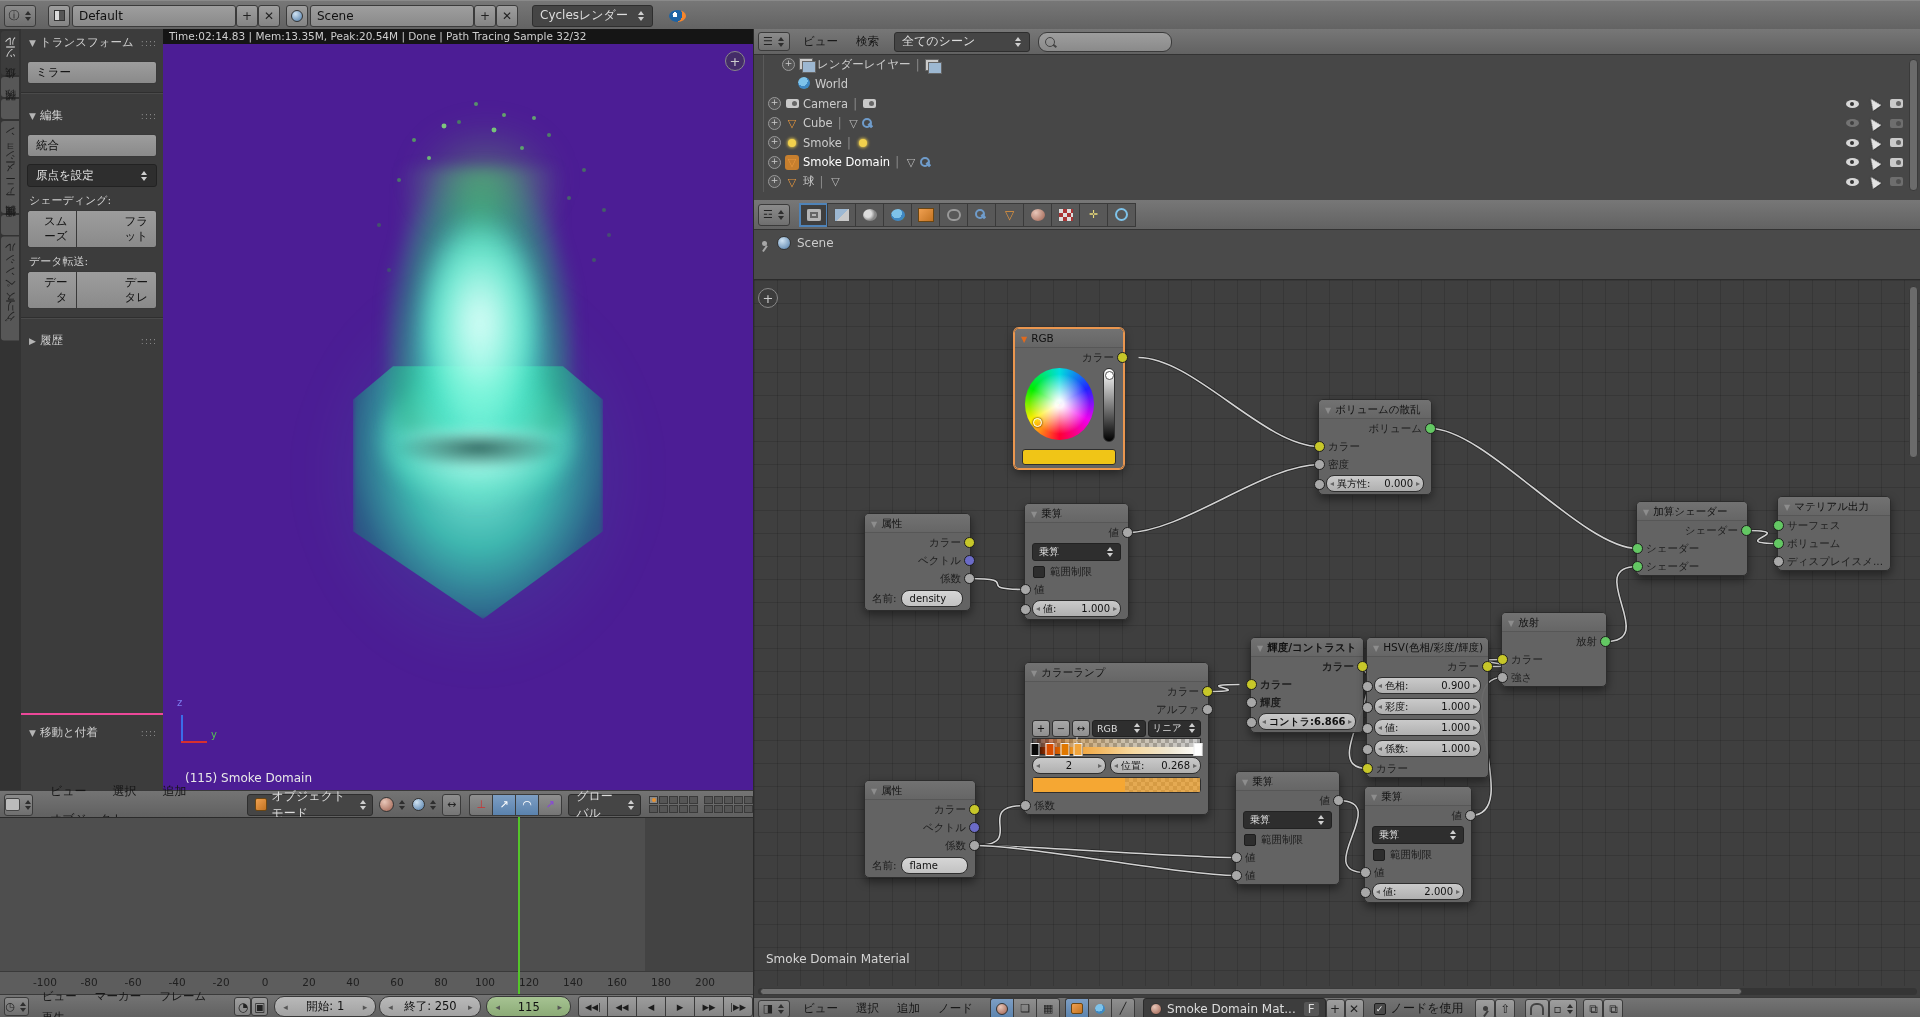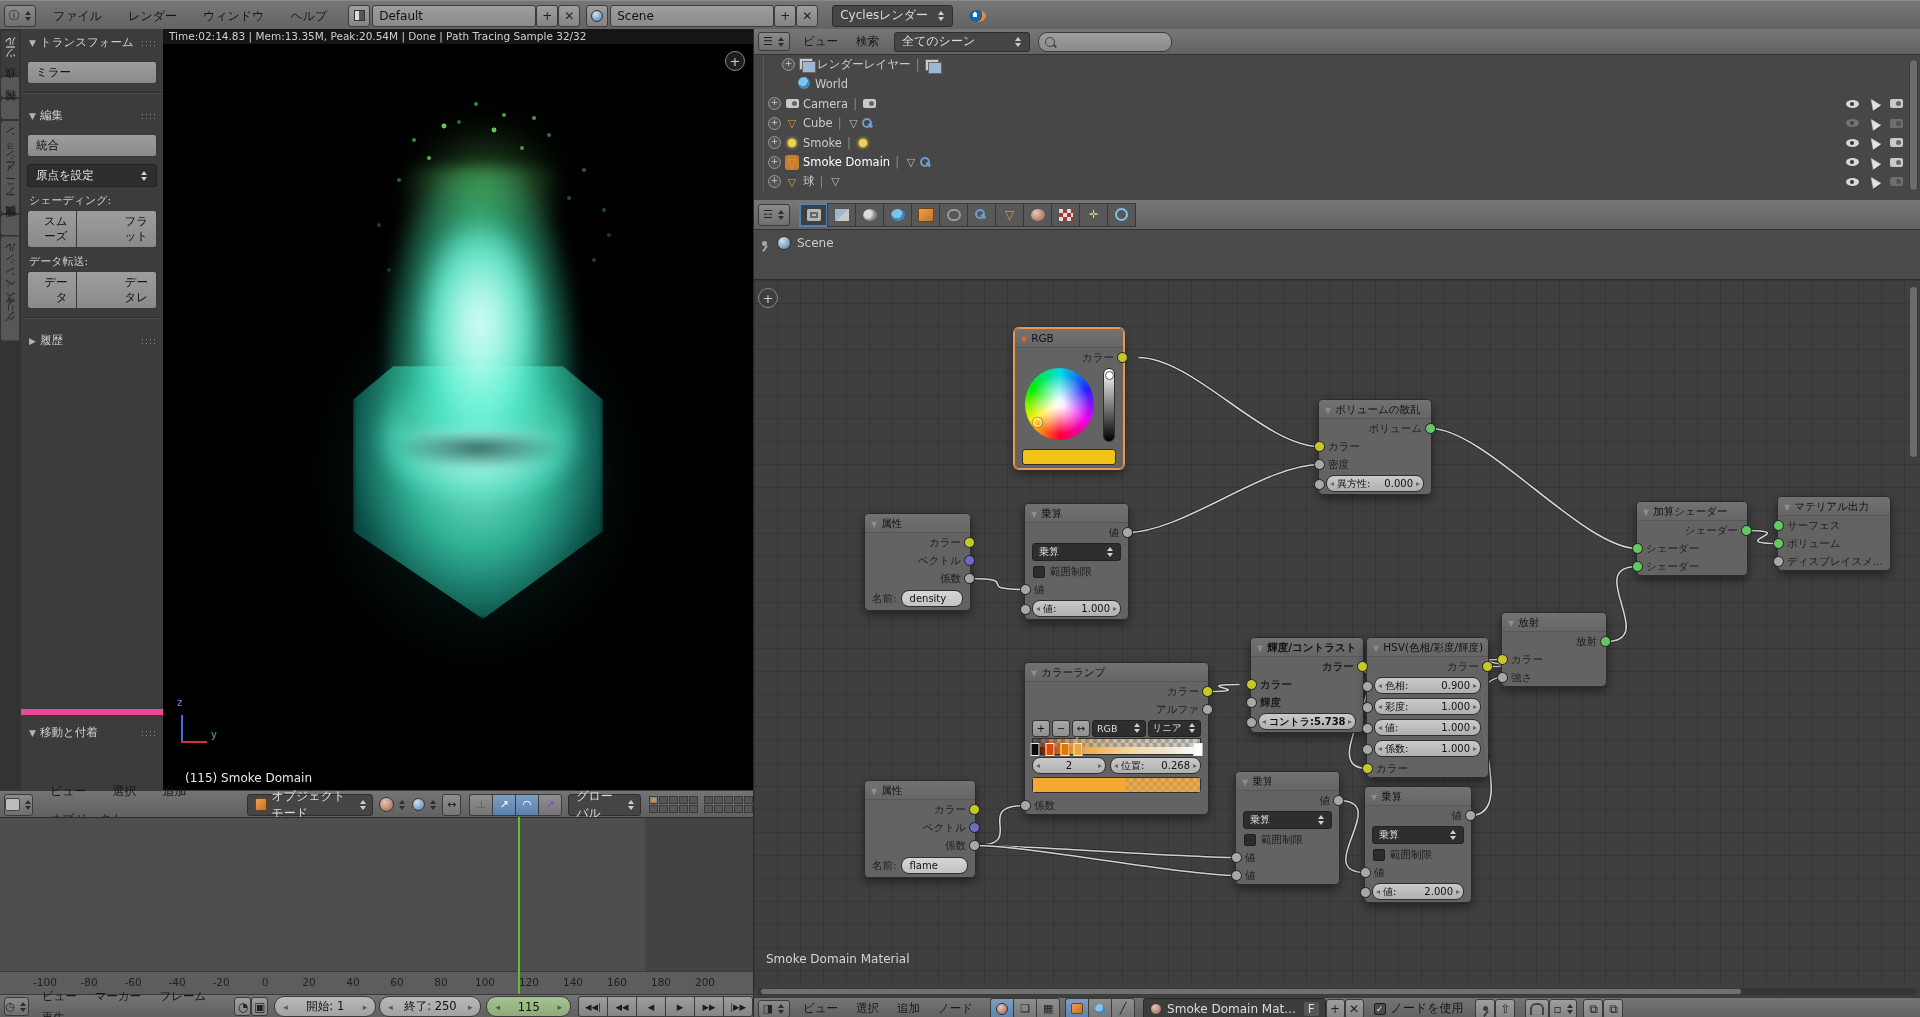--- a/index.html
+++ b/index.html
@@ -43,21 +43,21 @@
   .sgap{height:7px;}
   .sdd{display:flex;justify-content:space-between;align-items:center;margin:0 6px;background:#2e2e2e;border:1px solid #222;
        color:#e2e2e2;padding:3px 8px;font-size:11.5px;border-radius:3px;}
   .slabel{color:#cfcfcf;font-size:11px;padding:6px 8px 2px;}
   .srow2{display:flex;margin:0 6px;}
   .srow2 .sbtn{flex:1;margin:0;text-align:right;}
   .srow2 .sbtn:first-child{border-radius:3px 0 0 3px;border-right-width:0;}
   .srow2 .sbtn:last-child{border-radius:0 3px 3px 0;padding-left:40px;}
   .psep{height:1px;background:#2f2f2f;margin:8px 0;border-bottom:1px solid #4a4a4a;}
   
-  #viewport{left:163px;top:29px;width:590px;height:761px;background:#000000;overflow:hidden;}
+  #viewport{left:163px;top:29px;width:590px;height:761px;background:#4c1d95;overflow:hidden;}
   #vstats{left:0;top:0;width:100%;height:15px;background:#151515;color:#cfcfcf;font-size:10.5px;padding-left:6px;line-height:15px;}
   .halo{left:150px;top:250px;width:330px;height:390px;border-radius:50%;background:radial-gradient(ellipse,rgba(40,220,190,.20),transparent 70%);filter:blur(25px);}
   .vessel{left:190px;top:332px;width:250px;height:258px;
           clip-path:polygon(16% 2%,84% 2%,100% 15%,100% 66%,52% 100%,0 66%,0 15%);
           background:radial-gradient(ellipse at 50% 32%,rgba(150,255,230,.95),rgba(60,215,180,.8) 42%,rgba(20,140,125,.55) 72%,rgba(0,60,55,.3));
           filter:blur(2px);}
   .vcore{left:215px;top:345px;width:200px;height:130px;border-radius:50%;
          background:radial-gradient(ellipse,rgba(200,255,245,.9),rgba(90,230,200,.5) 60%,transparent 75%);filter:blur(8px);}
   .vband{left:228px;top:398px;width:175px;height:42px;border-radius:50%;
          background:radial-gradient(ellipse,rgba(0,55,48,.75),transparent 70%);filter:blur(4px);}
@@ -211,21 +211,20 @@
   .pin{width:5px;height:5px;border-radius:50%;background:#3d3d3d;position:relative;display:inline-block;}
   .pin:after{content:"";position:absolute;left:2px;top:4px;width:1.5px;height:7px;background:#3d3d3d;transform:rotate(35deg);}
 </style>
 </head>
 <body>
 
 <div id="app">
 
   <div class="abs hdr hdr-top" id="topbar" style="left:0;top:0;width:1920px;height:29px;display:flex;align-items:center;">
     <span class="edicon">ⓘ<span class="ud"></span></span>
-    <span id="tb-menus"><span class="menu-item">ファイル</span><span class="menu-item">レンダー</span><span class="menu-item">ウィンドウ</span><span class="menu-item">ヘルプ</span></span>
     <span class="vhwidget" style="margin-left:8px;">
       <span class="wbtn">
           <span style="display:inline-block;width:9px;height:9px;background:linear-gradient(90deg,#ddd 45%,#555 45%);border:1px solid #333;"></span>
         </span>
       <span class="wfield" style="width:150px;margin-left:2px;">
           <span>Default</span>
         </span>
       <span class="wbtn">+</span>
       <span class="wbtn">✕</span>
     </span>
@@ -284,21 +283,21 @@
         <div class="srow2">
           <div class="sbtn">データ</div>
           <div class="sbtn">データレ</div>
         </div>
         <div class="psep"></div>
         <div class="panel-title">
           <span><span class="ptri">▶</span>履歴</span>
           <span class="pdots">::::</span>
         </div>
       </div>
-    <div style="position:absolute;left:0;bottom:46px;width:100%;border-top:6px solid #ec4899;padding-top:4px;">
+    <div style="position:absolute;left:0;bottom:46px;width:100%;border-top:2px solid #ec4899;padding-top:4px;">
       <div class="panel-title">
           <span><span class="ptri">▼</span><span>移動と付着</span></span>
           <span class="pdots">::::</span>
         </div>
     </div>
   </div>
 
   <div class="abs" id="viewport">
     <div class="abs halo"></div>
     <div class="abs vessel"></div>
@@ -758,21 +757,21 @@
           </div>
           <div class="node" style="left: 496px; top: 357px; width: 112px; font-weight: bold;">
             <div class="ntitle"><span class="ntri">▼</span>輝度/コントラスト</div>
             <div class="nrow out">カラー<span class="sock r" style="background: rgb(199, 199, 41);"></span></div>
             <div class="nrow">カラー<span class="sock l" style="background: rgb(199, 199, 41);"></span></div>
             <div class="nrow">輝度<span class="sock l" style="background: rgb(168, 168, 168);"></span></div>
             <div class="nrow" style="padding: 0px; height: 19px;">
               <div class="nslider">
                 <span class="sarr la">◂</span>
                 <span>コントラ:</span>
-                <span>5.738</span>
+                <span>6.866</span>
                 <span class="sarr ra">▸</span>
               </div>
               <span class="sock l" style="background: rgb(168, 168, 168);"></span>
             </div>
           </div>
           <div class="node" style="left: 612px; top: 357px; width: 121px;">
             <div class="ntitle"><span class="ntri">▼</span>HSV(色相/彩度/輝度)</div>
             <div class="nrow out">カラー<span class="sock r" style="background: rgb(199, 199, 41);"></span></div>
             <div class="nrow" style="padding: 0px; height: 19px;">
               <div class="nslider">

